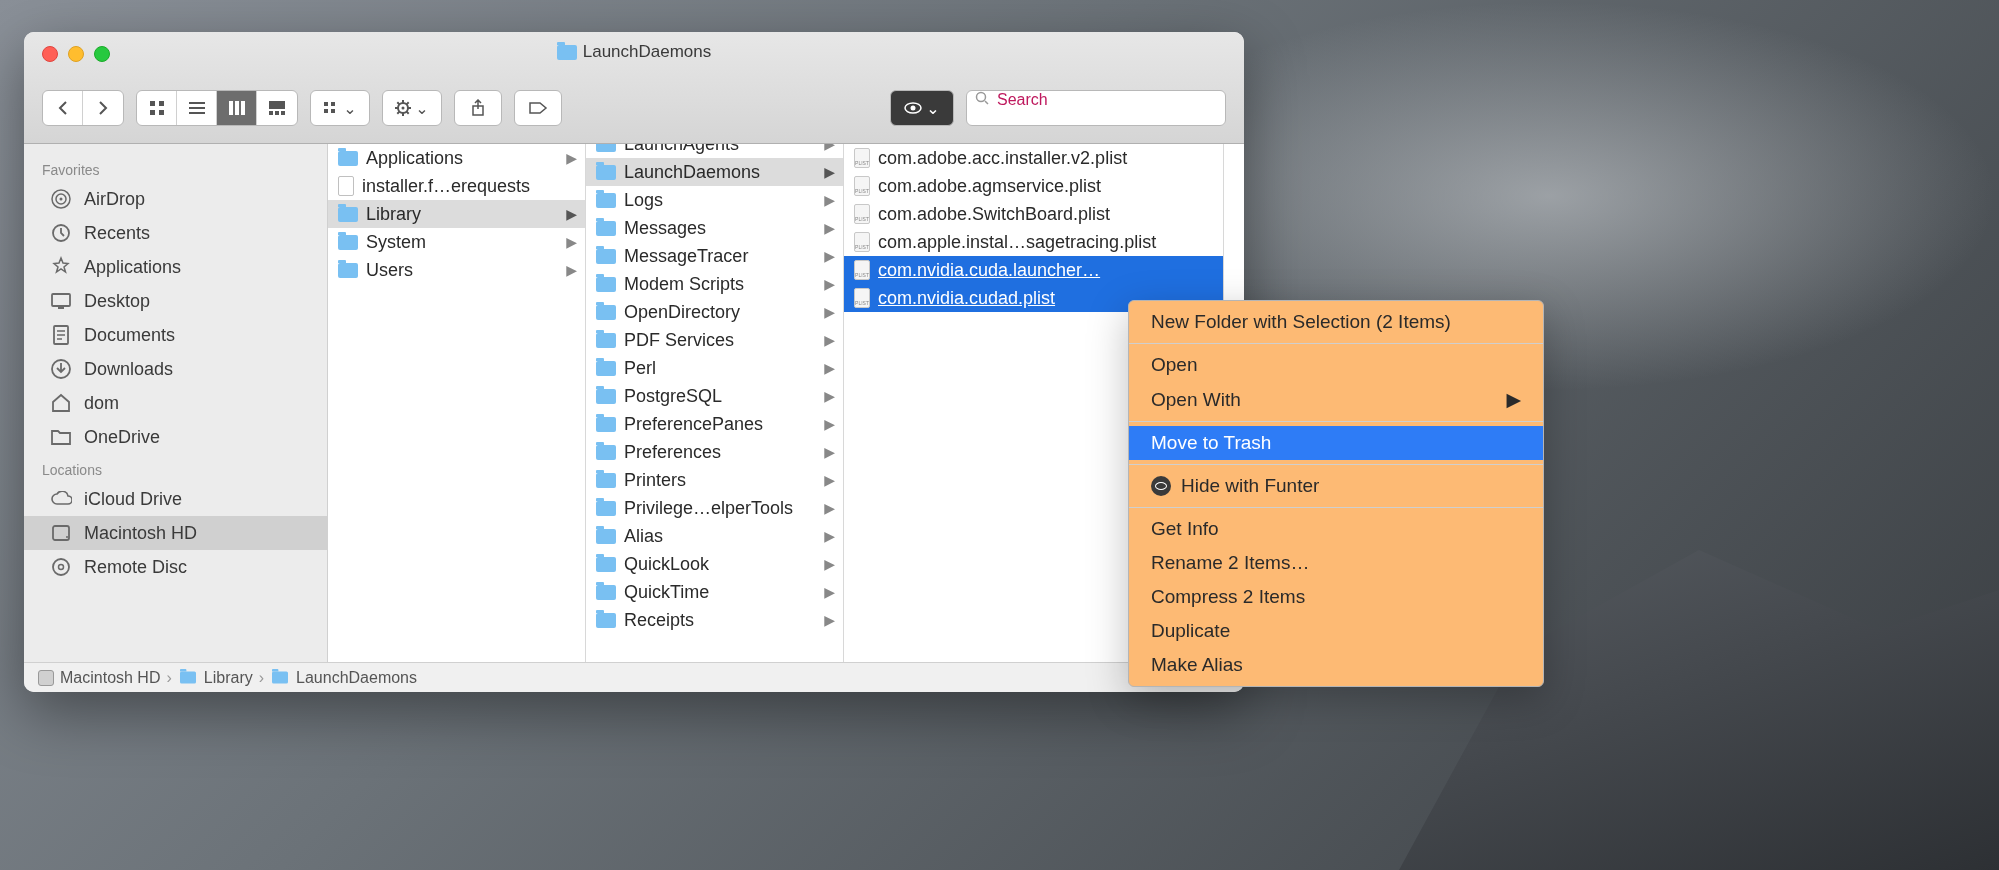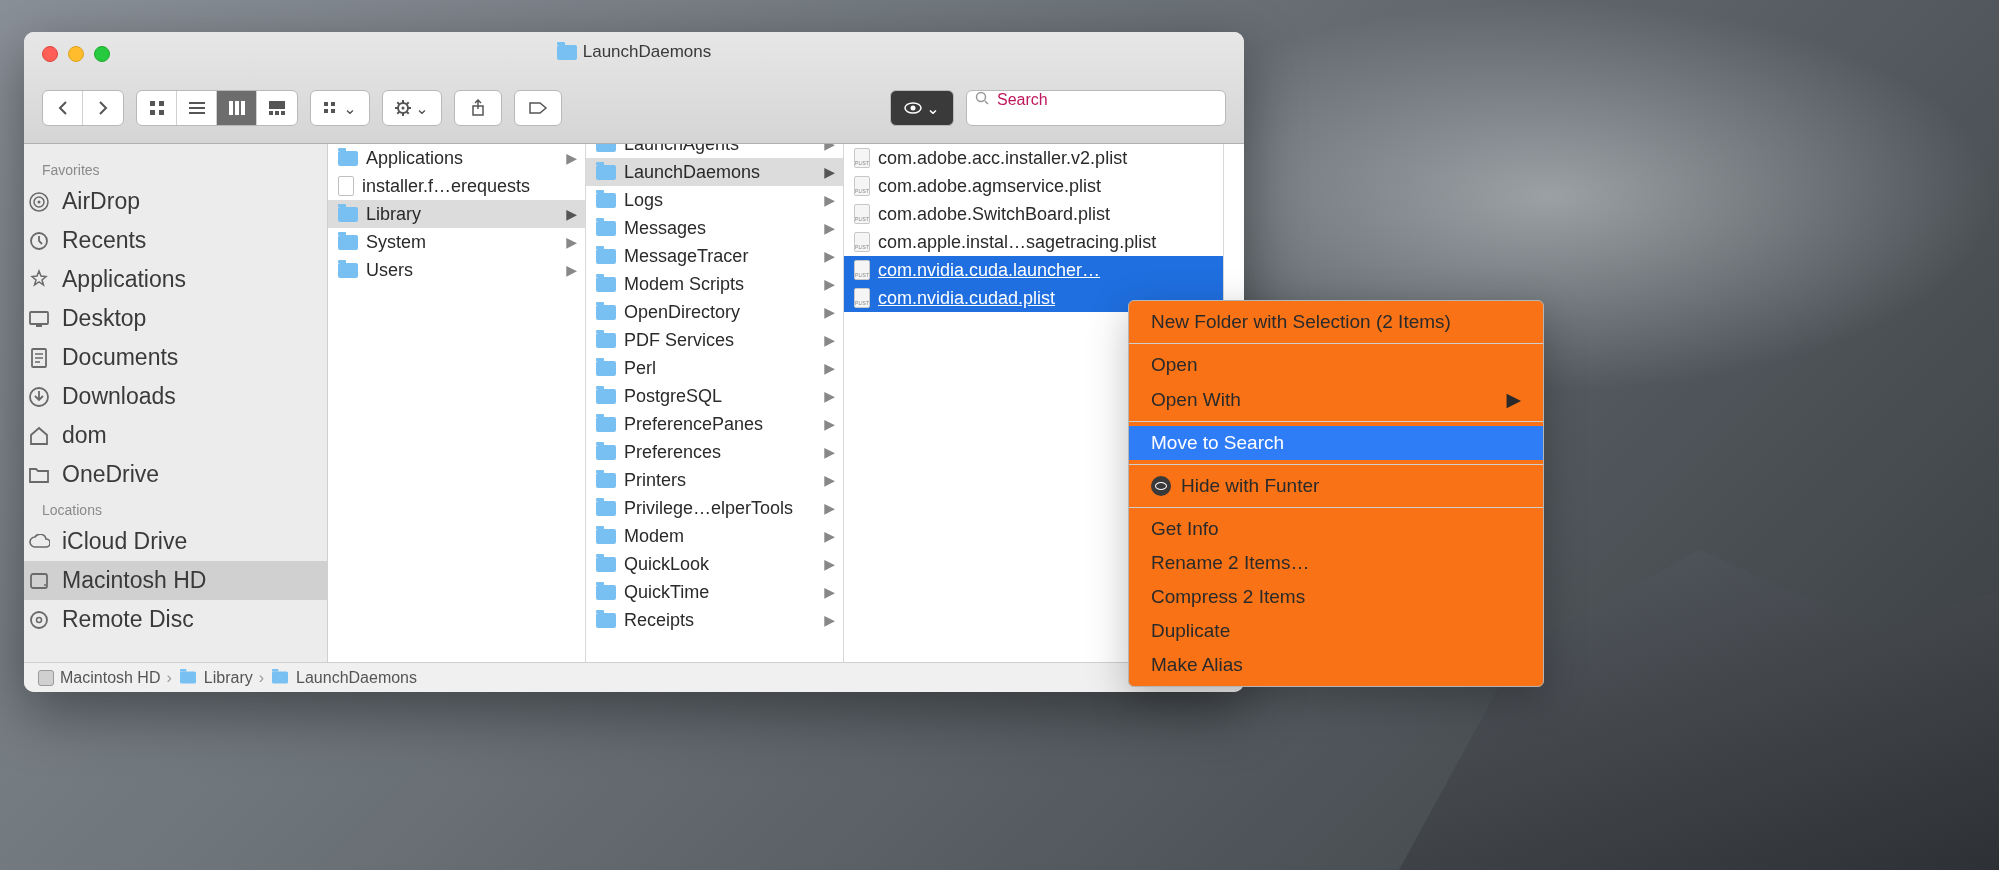--- a/index.html
+++ b/index.html
@@ -18,40 +18,40 @@
 .tb-seg { display: flex; background: #fff; border: 1px solid #b8b8b8; border-radius: 6px; overflow: hidden; height: 36px; }
 .tb-btn { width: 40px; display: flex; align-items: center; justify-content: center; color: #555; border-right: 1px solid #d0d0d0; cursor: default; }
 .tb-btn:last-child { border-right: none; }
 .tb-btn.active { background: #6d6d6d; color: #fff; }
 .tb-single { width: 48px; height: 36px; background: #fff; border: 1px solid #b8b8b8; border-radius: 6px; display: flex; align-items: center; justify-content: center; color: #555; }
 .tb-single.dark { background: #3a3a3a; color: #fff; }
 .search-box { flex: 1; max-width: 260px; height: 36px; background: #fff; border: 1px solid #b8b8b8; border-radius: 6px; display: flex; align-items: flex-start; padding: 0 8px; color: #be185d; gap: 8px; margin-left: auto; }
 .body { flex: 1; display: flex; background: #fff; overflow: hidden; }
 .sidebar { width: 304px; background: #ececec; border-right: 1px solid #d0d0d0; padding-top: 10px; }
 .sb-head { font-size: 14px; color: #8a8a8a; padding: 8px 18px 4px; }
-.sb-item { display: flex; align-items: center; gap: 12px; padding: 6px 4px; font-size: 23px; color: #3a3a3a; cursor: default; }
+.sb-item { display: flex; align-items: center; gap: 12px; padding: 6px 26px; font-size: 18px; color: #3a3a3a; cursor: default; }
 .sb-item.sel { background: #d0d0d0; }
 .sb-icon { width: 22px; height: 22px; color: #6a6a6a; display: flex; align-items: center; justify-content: center; }
 .cols { flex: 1; display: flex; }
 .col { width: 258px; border-right: 1px solid #d8d8d8; overflow-y: hidden; }
 .col-row { display: flex; align-items: center; padding: 3px 8px 3px 10px; font-size: 18px; color: #2a2a2a; gap: 8px; height: 28px; cursor: default; }
 .col-row .chev { margin-left: auto; color: #888; font-size: 14px; }
 .col-row.sel { background: #dcdcdc; }
 .col-row.sel .chev { color: #555; }
 .col-row.file-sel { background: #1f6fe0; color: #fff; }
 .col-row.file-sel .fn { text-decoration: underline; }
 .folder-ic { width: 20px; height: 15px; background: #79c0f2; border-radius: 2px; position: relative; }
 .folder-ic::before { content: ''; position: absolute; top: -3px; left: 0; width: 8px; height: 3px; background: #79c0f2; border-radius: 1px 1px 0 0; }
 .file-ic { width: 16px; height: 20px; background: #fff; border: 1px solid #c0c0c0; border-radius: 2px; position: relative; }
 .plist-ic { width: 16px; height: 20px; background: #f5f5f5; border: 1px solid #c8c8c8; border-radius: 2px; position: relative; }
 .plist-ic::after { content:'PLIST'; position:absolute; bottom:1px; left:0; right:0; font-size:5px; text-align:center; color:#888;}
 .pathbar { height: 30px; border-top: 1px solid #d0d0d0; background: #f0f0f0; display: flex; align-items: center; padding: 0 14px; font-size: 16px; color: #555; gap: 6px; }
 .pathbar .sep { color: #999; }
 .hd-ic { width:16px; height:16px; background:#d0d0d0; border-radius:3px; border:.5px solid #999;}
-.ctx-menu { position: absolute; top: 300px; left: 1128px; width: 416px; background: #f97316; border: 1px solid #b5b5b5; border-radius: 6px; box-shadow: 0 12px 40px rgba(0,0,0,.25); padding: 4px 0; font-size: 19px; color: #2a2a2a; }
+.ctx-menu { position: absolute; top: 300px; left: 1128px; width: 416px; background: #fdba74; border: 1px solid #b5b5b5; border-radius: 6px; box-shadow: 0 12px 40px rgba(0,0,0,.25); padding: 4px 0; font-size: 19px; color: #2a2a2a; }
 .ctx-row { padding: 6px 22px; display: flex; align-items: center; gap: 10px; cursor: default; }
 .ctx-row.hl { background: #2e7cf6; color: #fff; }
 .ctx-row .arrow { margin-left: auto; }
 .ctx-sep { height: 1px; background: #cfcfcf; margin: 4px 0; }
 .funter-ic { width:20px; height:20px; border-radius:50%; background:#3a3a3a; display:flex; align-items:center; justify-content:center;}
 .funter-ic::after{content:''; width:10px; height:6px; border:1.5px solid #fff; border-radius:50%;}
 svg { display: block; }
 </style>
 </head>
 <body>
@@ -355,21 +355,21 @@
             <span class="fn">Printers</span>
             <span class="chev">▶</span>
           </div>
           <div class="col-row">
             <span class="folder-ic"></span>
             <span class="fn">Privilege…elperTools</span>
             <span class="chev">▶</span>
           </div>
           <div class="col-row">
             <span class="folder-ic"></span>
-            <span class="fn">Modem</span>
+            <span class="fn">Alias</span>
             <span class="chev">▶</span>
           </div>
           <div class="col-row">
             <span class="folder-ic"></span>
             <span class="fn">QuickLook</span>
             <span class="chev">▶</span>
           </div>
           <div class="col-row">
             <span class="folder-ic"></span>
             <span class="fn">QuickTime</span>
@@ -429,21 +429,21 @@
     <div class="ctx-sep"></div>
     <div class="ctx-row">
       <span>Open</span>
     </div>
     <div class="ctx-row">
       <span>Open With</span>
       <span class="arrow">▶</span>
     </div>
     <div class="ctx-sep"></div>
     <div class="ctx-row hl">
-      <span>Move to Search</span>
+      <span>Move to Trash</span>
     </div>
     <div class="ctx-sep"></div>
     <div class="ctx-row">
       <span class="funter-ic"></span>
       <span>Hide with Funter</span>
     </div>
     <div class="ctx-sep"></div>
     <div class="ctx-row">
       <span>Get Info</span>
     </div>

